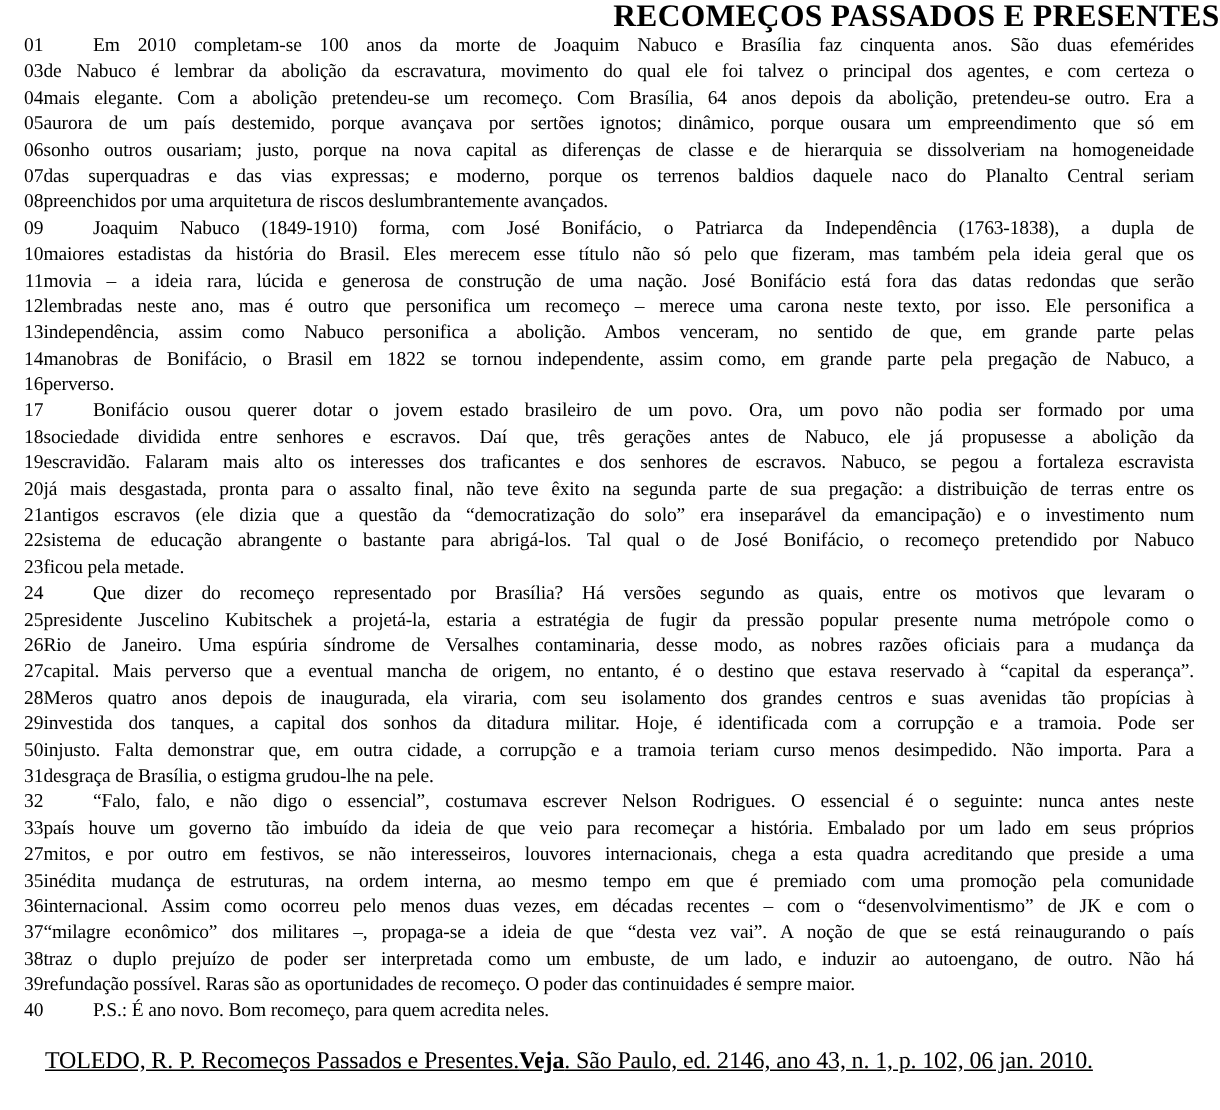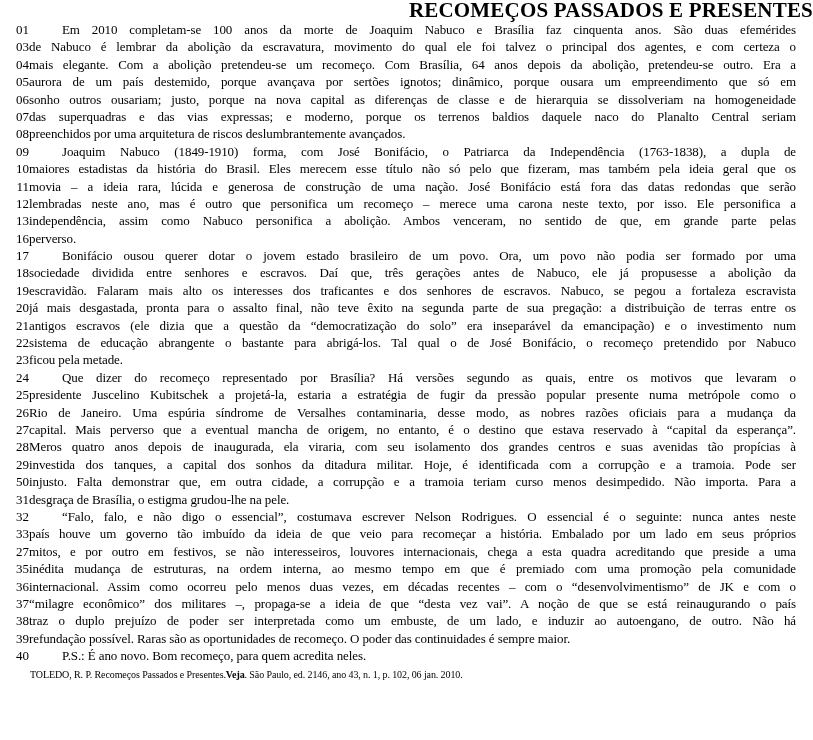--- a/index.html
+++ b/index.html
@@ -49,24 +49,25 @@
   }
   .txt.last {
     text-align: left;
     text-align-last: left;
   }
   .txt.indent {
     text-indent: 33px;
   }
   .citation {
     margin-left: 30px;
-    margin-top: 3px;
-    font-size: 10px;
+    margin-top: 18px;
+    font-size: 16px;
     line-height: 15px;
     letter-spacing: -0.1px;
+    text-decoration: underline;
   }
   .citation b { font-weight: bold; }
 </style>
 </head>
 <body>
 
 <div class="page">
   <h1 class="title">RECOMEÇOS PASSADOS E PRESENTES</h1>
   <div id="text-body">
       <div class="line">
@@ -111,20 +112,24 @@
       </div>
       <div class="line">
         <span class="num">12</span>
         <span class="txt">lembradas neste ano, mas é outro que personifica um recomeço – merece uma carona neste texto, por isso. Ele personifica a</span>
       </div>
       <div class="line">
         <span class="num">13</span>
         <span class="txt">independência, assim como Nabuco personifica a abolição. Ambos venceram, no sentido de que, em grande parte pelas</span>
       </div>
       <div class="line">
+        <span class="num">14</span>
+        <span class="txt">manobras de Bonifácio, o Brasil em 1822 se tornou independente, assim como, em grande parte pela pregação de Nabuco, a</span>
+      </div>
+      <div class="line">
         <span class="num">16</span>
         <span class="txt last">perverso.</span>
       </div>
       <div class="line">
         <span class="num">17</span>
         <span class="txt indent">Bonifácio ousou querer dotar o jovem estado brasileiro de um povo. Ora, um povo não podia ser formado por uma</span>
       </div>
       <div class="line">
         <span class="num">18</span>
         <span class="txt">sociedade dividida entre senhores e escravos. Daí que, três gerações antes de Nabuco, ele já propusesse a abolição da</span>

